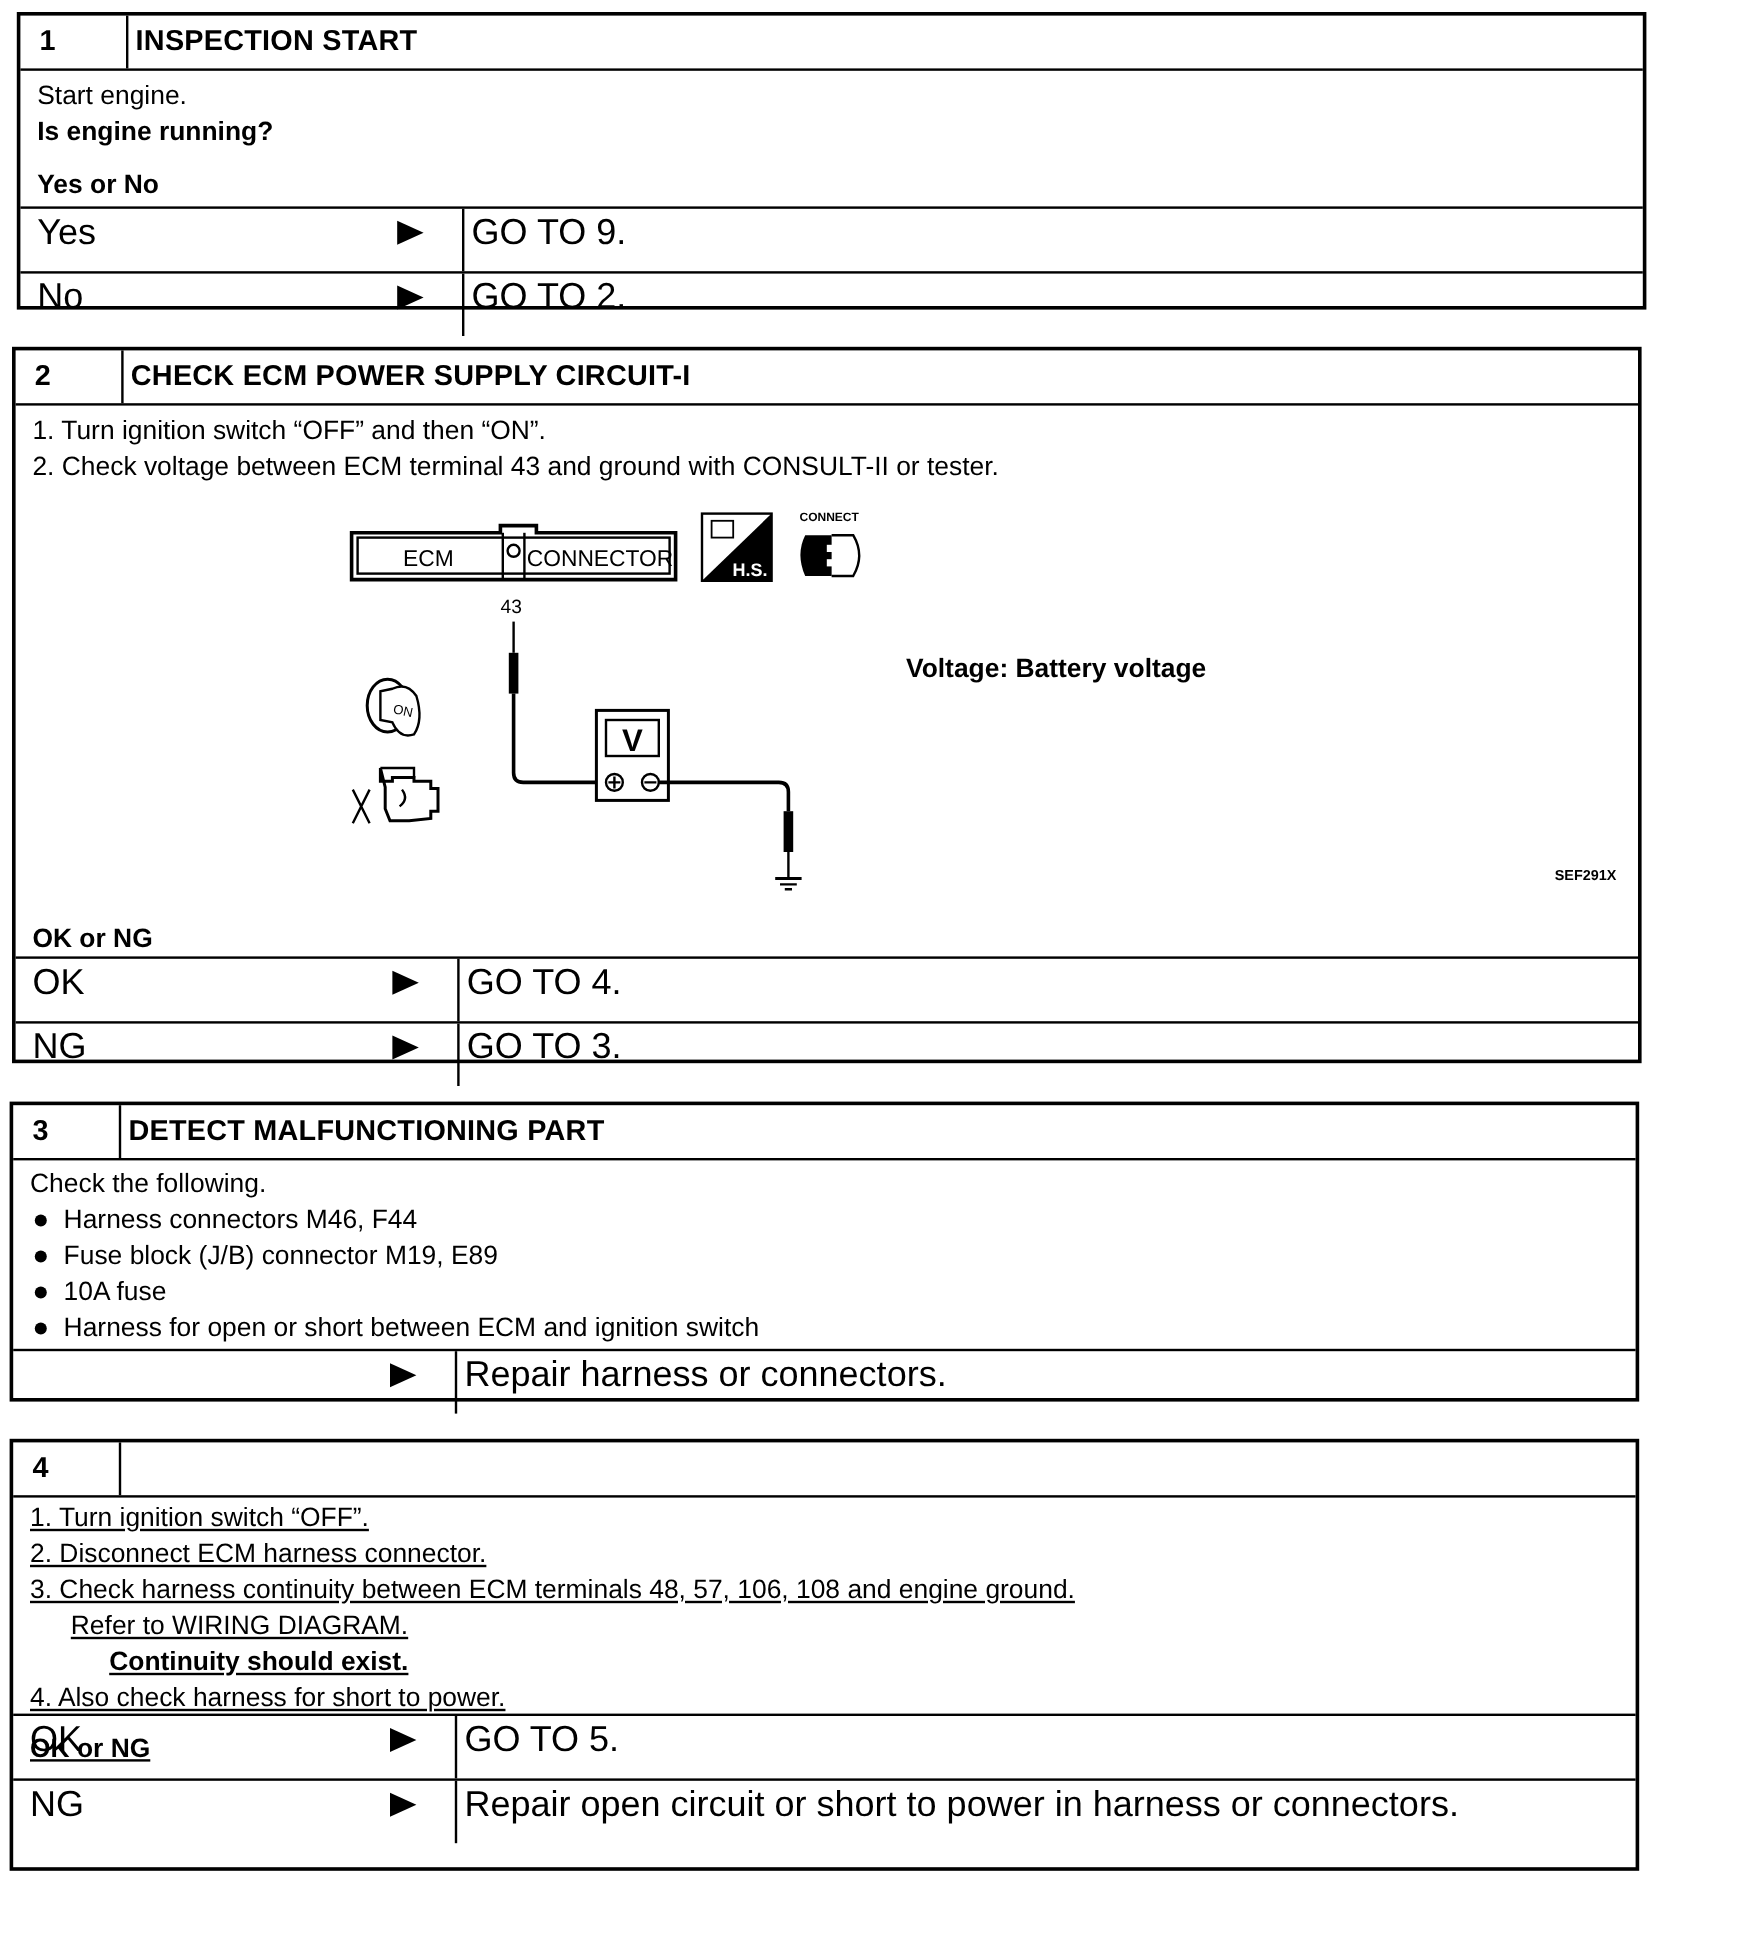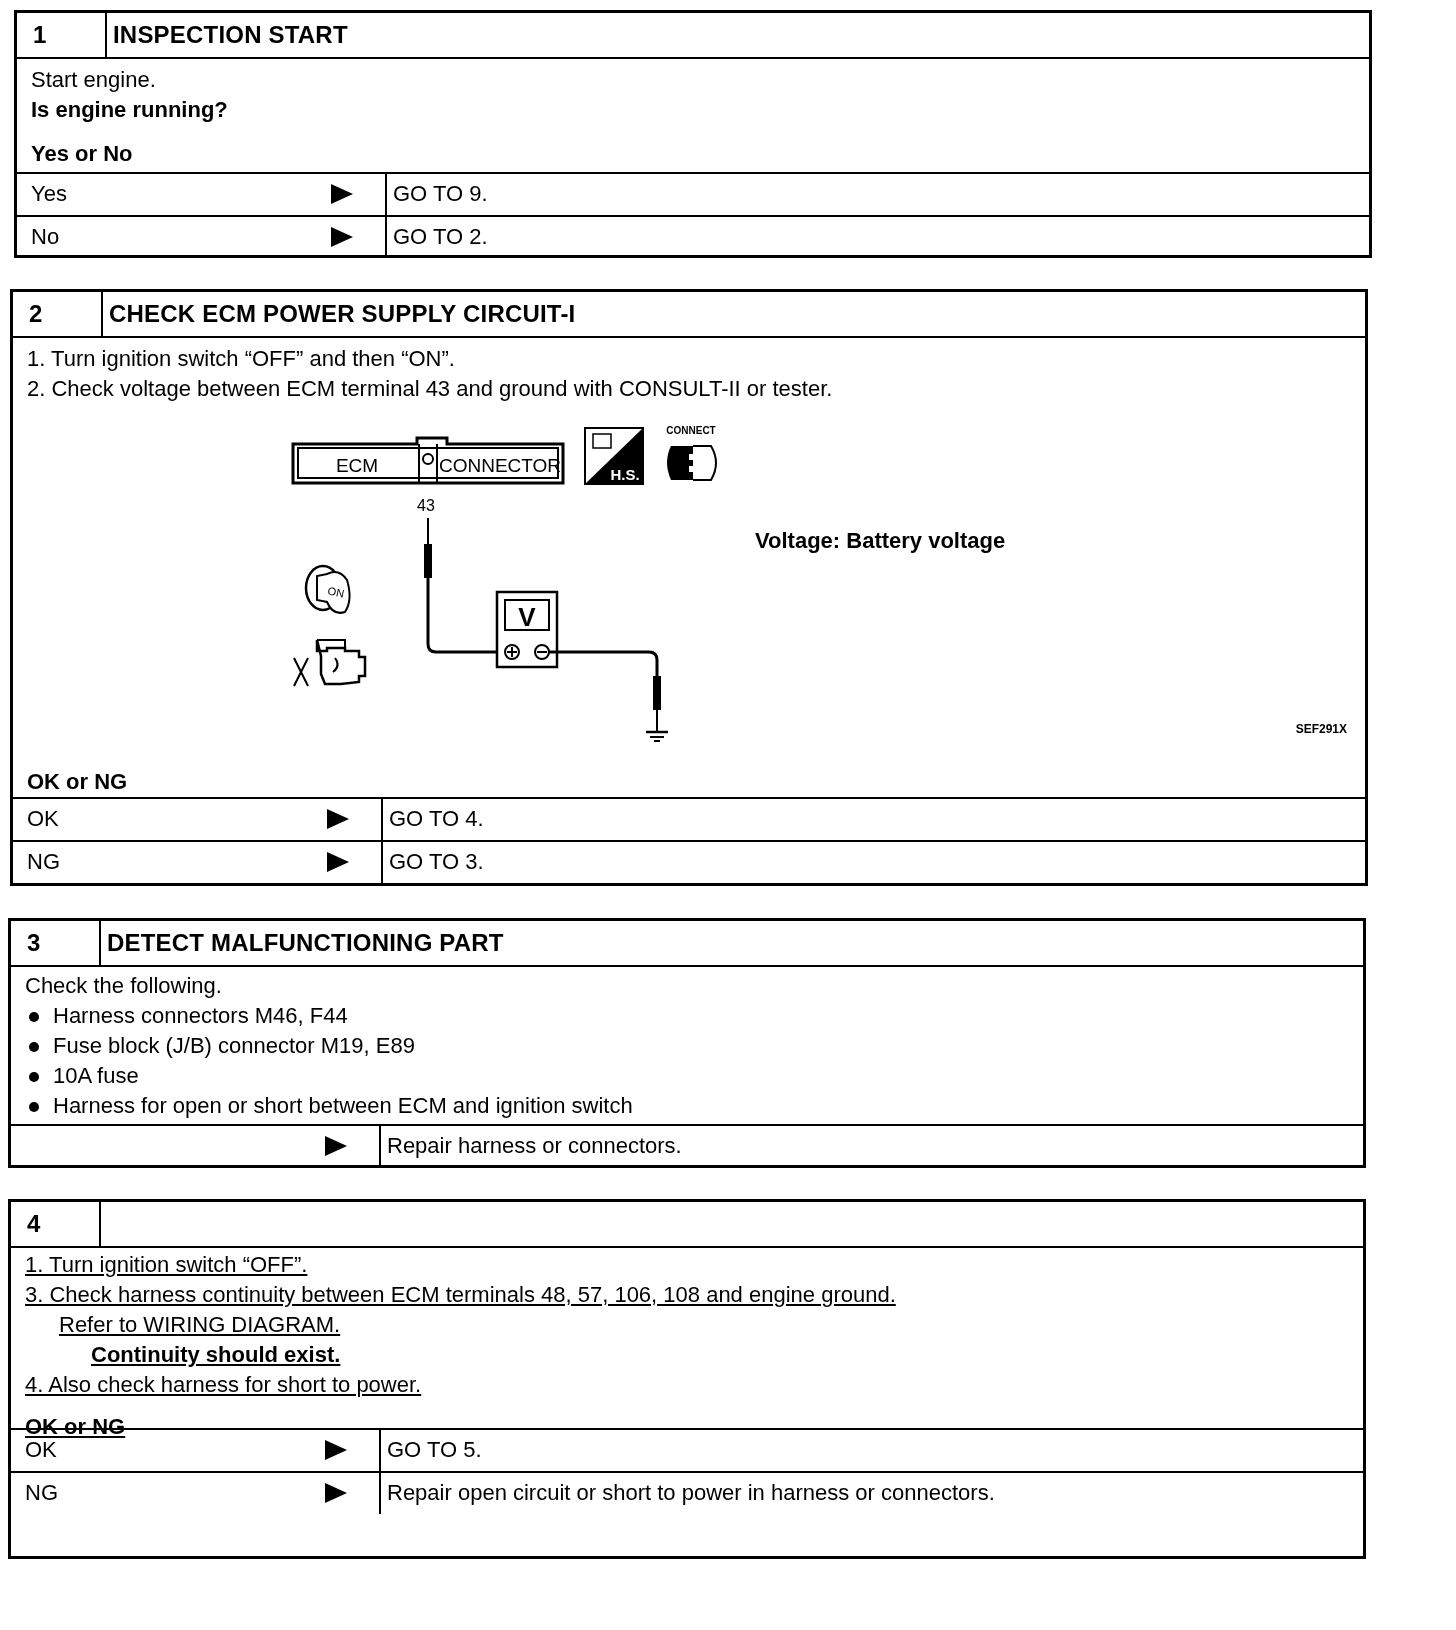--- a/index.html
+++ b/index.html
@@ -5,29 +5,29 @@
   html, body { margin: 0; padding: 0; background: #ffffff; }
   body { width: 1456px; height: 1630px; position: relative; font-family: "Liberation Sans", sans-serif; color: #000; overflow: hidden; }
   .block { position: absolute; border: 3px solid #000; box-sizing: border-box; background: #fff; }
   .hdr { display: flex; height: 46px; border-bottom: 2px solid #000; box-sizing: border-box; }
   .hdr .num { width: 90px; border-right: 2px solid #000; font-weight: bold; font-size: 24px; line-height: 44px; padding-left: 16px; box-sizing: border-box; }
   .hdr .title { font-weight: bold; font-size: 24px; line-height: 44px; padding-left: 6px; letter-spacing: 0.2px; }
   .body { position: relative; padding: 6px 14px 0 14px; font-size: 22px; box-sizing: border-box; }
   .line { line-height: 30px; white-space: nowrap; }
   .bold { font-weight: bold; }
   .center { text-align: left; font-weight: bold; font-size: 22px; line-height: 30px; }
-  .row { display: flex; height: 43px; border-top: 2px solid #000; box-sizing: border-box; font-size: 22px; }
+  .row { display: flex; height: 54px; border-top: 2px solid #000; box-sizing: border-box; font-size: 30px; }
   .row .lbl { width: 370px; border-right: 2px solid #000; position: relative; padding-left: 14px; line-height: 40px; box-sizing: border-box; }
   .row .lbl .arrow { position: absolute; right: 32px; top: 10px; width: 0; height: 0; border-top: 10px solid transparent; border-bottom: 10px solid transparent; border-left: 22px solid #000; }
   .row .res { padding-left: 6px; line-height: 40px; white-space: nowrap; }
   .bullet-line { padding-left: 28px; position: relative; }
   .bullet-line::before { content: ""; position: absolute; left: 4px; top: 11px; width: 10px; height: 10px; background: #000; border-radius: 50%; }
   .diagram { position: relative; height: 355px; }
   .svgdiag { position: absolute; left: 0; top: 0; }
-  .volt-label { position: absolute; left: 728px; top: 124px; font-weight: bold; font-size: 22px; }
+  .volt-label { position: absolute; left: 728px; top: 140px; font-weight: bold; font-size: 22px; }
   .ref-code { position: absolute; right: 4px; top: 318px; font-weight: bold; font-size: 12px; }
 </style>
 </head>
 <body>
 
 <div class="block" style="left:14px; top:10px; width:1358px; height:248px;">
   <div class="hdr">
     <div class="num">1</div>
     <div class="title">INSPECTION START</div>
   </div>
@@ -155,20 +155,21 @@
     <div class="res">Repair harness or connectors.</div>
   </div>
 </div>
 
 <div class="block" style="left:8px; top:1199px; width:1358px; height:360px;">
   <div class="hdr">
     <div class="num">4</div>
   </div>
   <div class="body" style="height:180px; padding-top:2px;text-decoration:underline;">
     <div class="line">1.  Turn ignition switch “OFF”.</div>
+    <div class="line">2.  Disconnect ECM harness connector.</div>
     <div class="line">3.  Check harness continuity between ECM terminals 48, 57, 106, 108 and engine ground.</div>
     <div class="line" style="padding-left:34px;">Refer to WIRING DIAGRAM.</div>
     <div class="line bold" style="padding-left:66px;">Continuity should exist.</div>
     <div class="line">4.  Also check harness for short to power.</div>
     <div class="center" style="margin-top:12px;">OK or NG</div>
   </div>
   <div class="row">
     <div class="lbl"><span>OK</span><span class="arrow"></span></div>
     <div class="res">GO TO 5.</div>
   </div>

